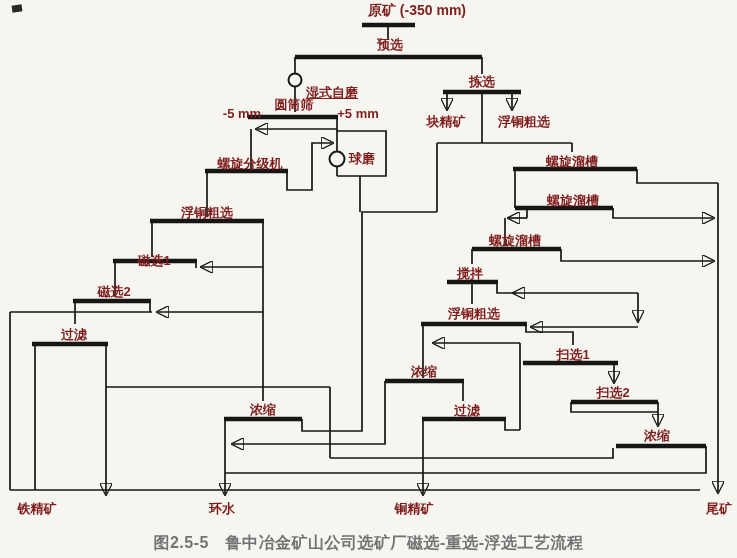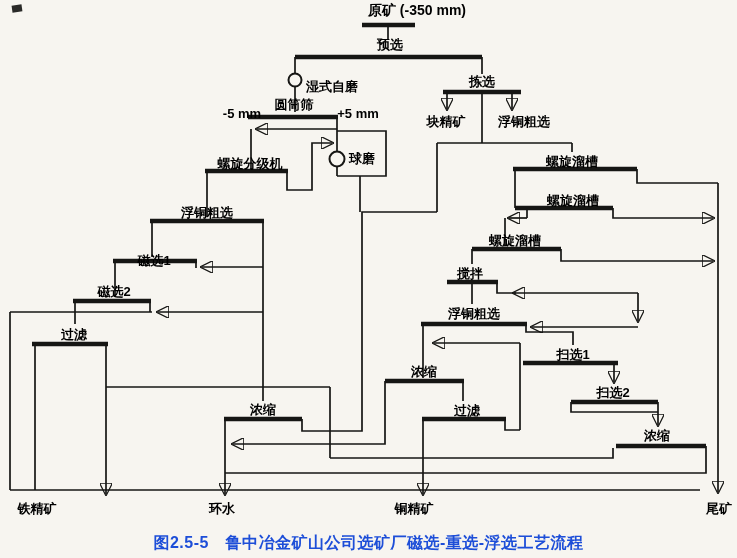--- a/index.html
+++ b/index.html
@@ -1,23 +1,23 @@
 <!DOCTYPE html>
 <html><head>
 <meta charset="utf-8">
 <style>
   html,body{margin:0;padding:0;}
   body{background:#e8e6e1;font-family:"Liberation Sans",sans-serif;}
   #stage{position:relative;width:737px;height:558px;background:#f7f5f0;overflow:hidden;}
   #diagram-svg{position:absolute;left:0;top:0;}
-  .lbl{position:absolute;font-weight:700;font-size:13px;color:#000000;white-space:nowrap;line-height:1;}
+  .lbl{position:absolute;font-weight:700;font-size:13px;color:#7f1d1d;white-space:nowrap;line-height:1;}
   .ctr{transform:translateX(-50%);}
   .lbl.big{font-size:14px;}
   .caption{position:absolute;left:0;right:0;top:533px;text-align:center;
-           font-size:16px;font-weight:700;color:#1d4ed8;letter-spacing:.5px;}
+           font-size:16px;font-weight:700;color:#737373;letter-spacing:.5px;}
   .speck{position:absolute;left:12px;top:5px;width:10px;height:7px;background:#2a2a28;transform:rotate(-8deg);}
   svg path, svg line, svg polyline{stroke:#161614;fill:none;}
 </style>
 </head>
 <body>
 
 <div id="stage">
 
   <svg id="diagram-svg" width="737" height="558" viewBox="0 0 737 558">
     <defs>
@@ -123,21 +123,21 @@
     </g>
 
     <g>
       <circle cx="295" cy="80" r="6.5" fill="#f7f5f0" stroke="#161614" stroke-width="2"></circle>
       <circle cx="337" cy="159" r="7.5" fill="#f7f5f0" stroke="#161614" stroke-width="2"></circle>
     </g>
   </svg>
 
   <div class="lbl big ctr" style="left:417px;top:3px;">原矿 (-350 mm)</div>
   <div class="lbl ctr" style="left:390px;top:38px;">预选</div>
-  <div class="lbl" style="left:306px;top:80px;">湿式自磨</div>
+  <div class="lbl" style="left:306px;top:86px;text-decoration:underline;">湿式自磨</div>
   <div class="lbl ctr" style="left:482px;top:75px;text-align:center;">拣选</div>
   <div class="lbl ctr" style="left:294px;top:98px;">圆筒筛</div>
   <div class="lbl ctr" style="left:203px;top:107px;margin-left:39px;">-5 mm</div>
   <div class="lbl ctr" style="left:358px;top:107px;">+5 mm</div>
   <div class="lbl ctr" style="left:446px;top:115px;">块精矿</div>
   <div class="lbl ctr" style="left:524px;top:115px;">浮铜粗选</div>
   <div class="lbl" style="left:349px;top:152px;">球磨</div>
   <div class="lbl ctr" style="left:250px;top:157px;">螺旋分级机</div>
   <div class="lbl ctr" style="left:572px;top:155px;">螺旋溜槽</div>
   <div class="lbl ctr" style="left:207px;top:206px;">浮铜粗选</div>

